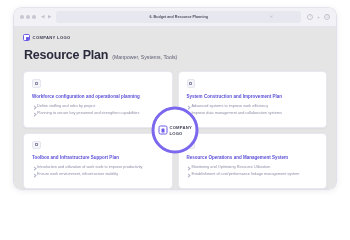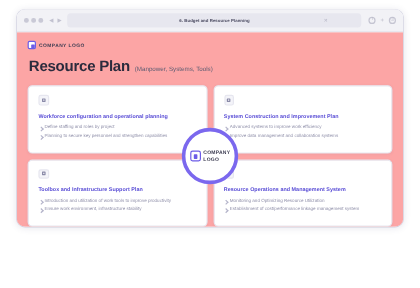--- a/index.html
+++ b/index.html
@@ -73,21 +73,21 @@
     font-size: 3.4px; color: #b3b3c2; line-height: 1;
   }
   .wc-plain {
     font-size: 5px; color: #bcbcca; line-height: 1;
   }
 
   
   .page {
     position: relative;
     height: 162px;
-    background: #fca5a5;
+    background: #e5e5e5;
     padding: 7px 9px 9px 9px;
   }
 
   .brandbar {
     display: flex;
     align-items: center;
     gap: 2.6px;
     margin-bottom: 7px;
   }
   .brand-mark {

